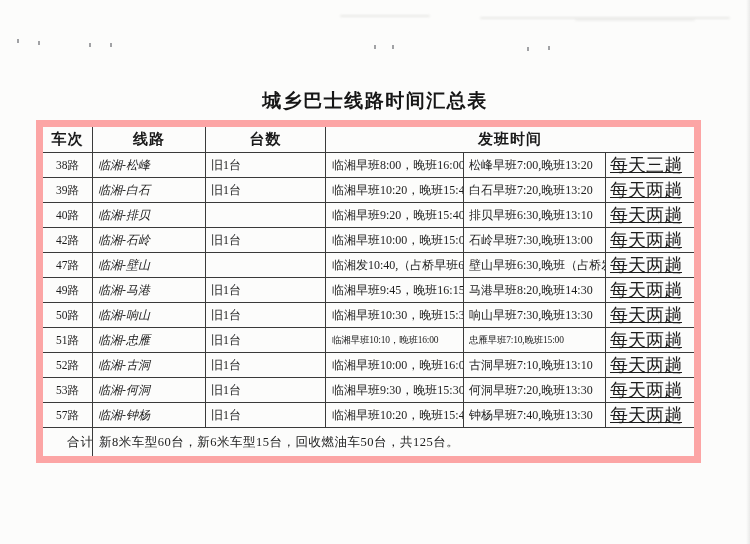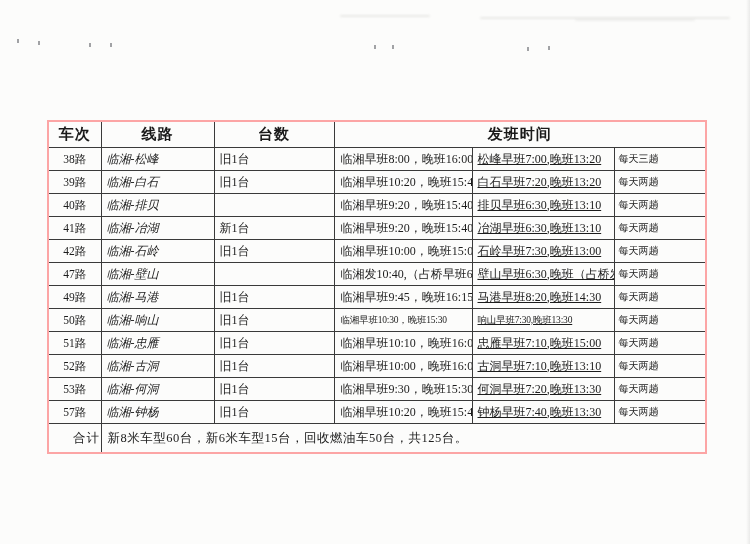--- a/index.html
+++ b/index.html
@@ -50,26 +50,26 @@
     text-align: center;
     font-size: 19px;
     font-weight: 700;
     letter-spacing: 1.5px;
     margin: 0;
     color: #161616;
   }
   
   table.schedule {
     position: absolute;
-    left: 47px;
+    left: 36px;
     top: 120px;
     width: 658px;
     border-collapse: collapse;
     table-layout: fixed;
-    border: 2px solid #fca5a5;
+    border: 7px solid #fca5a5;
   }
   table.schedule th,
   table.schedule td {
     border: 1px solid #3a3a3a;
     padding: 0 4px;
     overflow: hidden;
     white-space: nowrap;
     vertical-align: middle;
   }
   thead th {
@@ -85,22 +85,22 @@
     font-size: 12px;
   }
   tbody td.c-no {
     text-align: center;
     font-size: 11.5px;
     margin-top: 8px;
   }
   tbody td.c-route { padding-left: 5px; font-style: italic; }
   tbody td.c-units { padding-left: 5px; }
   tbody td.c-dep1  { padding-left: 6px; }
-  tbody td.c-dep2  { padding-left: 5px; text-decoration: underline; }
-  tbody td.c-freq  { font-size: 10px; }
+  tbody td.c-dep2  { padding-left: 5px; }
+  tbody td.c-freq  { font-size: 18px; text-decoration: underline; }
   
   tbody tr:nth-child(8) td.c-dep1,
   tbody tr:nth-child(8) td.c-dep2 {
     font-size: 9.5px;
     letter-spacing: -0.2px;
   }
   tfoot td {
     height: 28px;
     font-size: 12.5px;
   }
@@ -122,20 +122,21 @@
   <div class="edge-shadow"></div>
   <span class="speck" style="left:17px;  top:39px;"></span>
   <span class="speck" style="left:38px;  top:41px;"></span>
   <span class="speck" style="left:89px;  top:43px;"></span>
   <span class="speck" style="left:110px; top:43px;"></span>
   <span class="speck" style="left:374px; top:45px;"></span>
   <span class="speck" style="left:392px; top:45px;"></span>
   <span class="speck" style="left:527px; top:47px;"></span>
   <span class="speck" style="left:548px; top:46px;"></span>
 
+  <h1 class="title">城乡巴士线路时间汇总表</h1>
 
   <table class="schedule">
     <colgroup>
       <col style="width:53px">
       <col style="width:113px">
       <col style="width:120px">
       <col style="width:138px">
       <col style="width:142px">
       <col style="width:92px">
     </colgroup>
@@ -168,28 +169,20 @@
 
   <tr>
     <td class="c-no">40路</td>
     <td class="c-route">临湘-排贝</td>
     <td class="c-units"></td>
     <td class="c-dep1">临湘早班9:20，晚班15:40</td>
     <td class="c-dep2">排贝早班6:30,晚班13:10</td>
     <td class="c-freq">每天两趟</td>
   </tr>
 
-  <tr>
-    <td class="c-no">41路</td>
-    <td class="c-route">临湘-冶湖</td>
-    <td class="c-units">新1台</td>
-    <td class="c-dep1">临湘早班9:20，晚班15:40</td>
-    <td class="c-dep2">冶湖早班6:30,晚班13:10</td>
-    <td class="c-freq">每天两趟</td>
-  </tr>
 
   <tr>
     <td class="c-no">42路</td>
     <td class="c-route">临湘-石岭</td>
     <td class="c-units">旧1台</td>
     <td class="c-dep1">临湘早班10:00，晚班15:00</td>
     <td class="c-dep2">石岭早班7:30,晚班13:00</td>
     <td class="c-freq">每天两趟</td>
   </tr>
 

